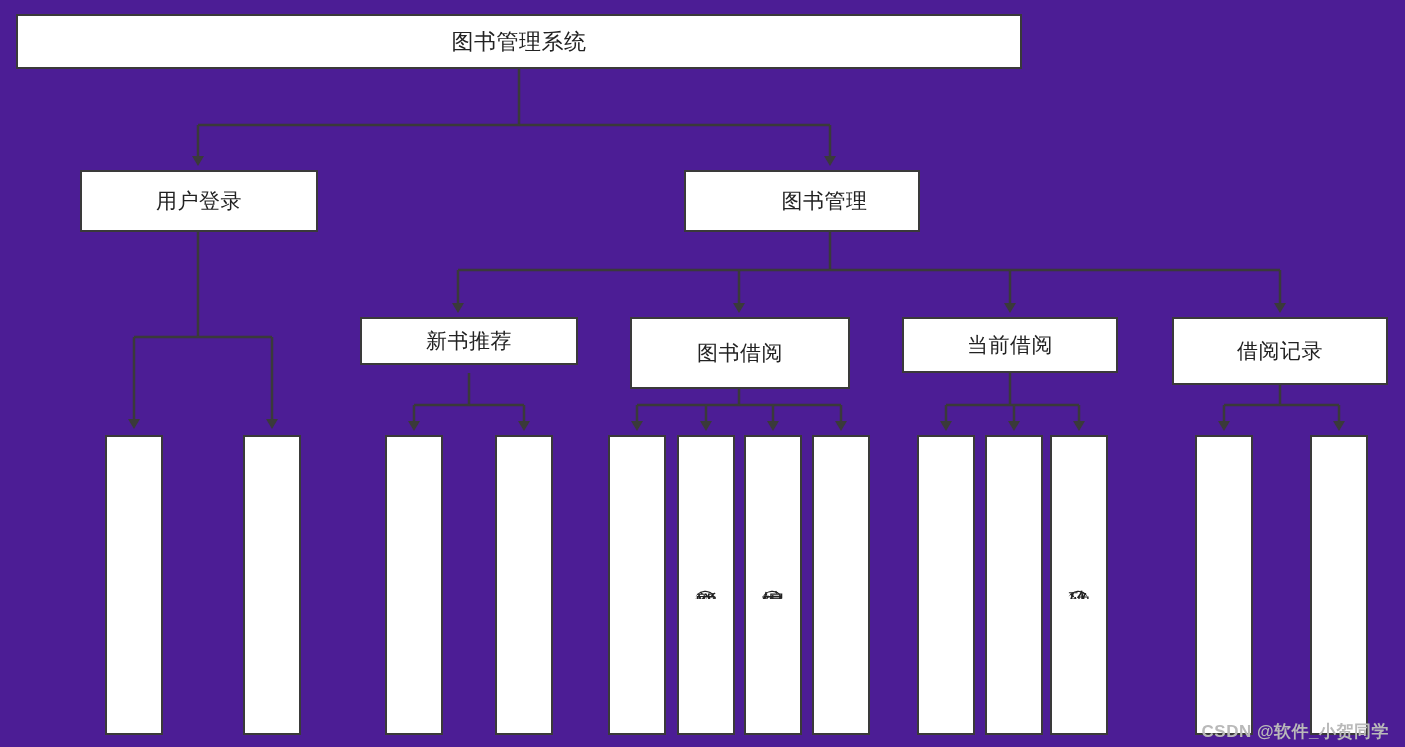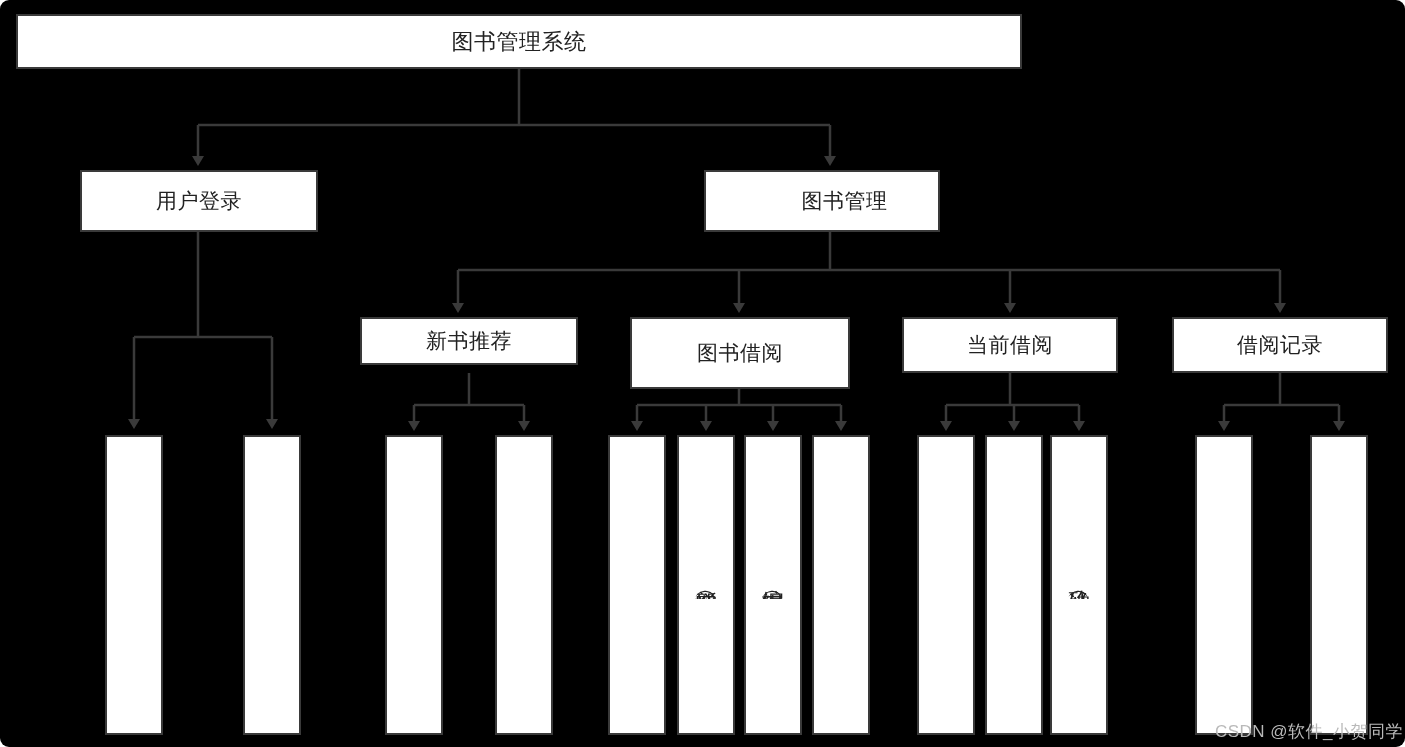--- a/index.html
+++ b/index.html
@@ -1,31 +1,31 @@
 <!DOCTYPE html>
 <html><head>
 <meta charset="utf-8">
 <style>
   html,body{margin:0;padding:0;background:#ffffff;}
   body{width:1405px;height:747px;overflow:hidden;
        font-family:"Liberation Sans","DejaVu Sans",sans-serif;}
-  #diagram-root{position:relative;width:1405px;height:747px;background:#000000;border-radius:9px;}
+  #diagram-root{position:relative;width:1405px;height:747px;background:#4c1d95;}
   svg.layer{position:absolute;left:0;top:0;width:1405px;height:747px;}
   .node{position:absolute;box-sizing:border-box;border:2px solid #3a3a3a;
         background:#ffffff;display:flex;align-items:center;justify-content:center;
         color:#222;}
   .node .label{display:block;text-align:center;line-height:1.18;}
   .node.horizontal .label{font-size:21px;letter-spacing:.5px;}
   .node.vertical{align-items:center;justify-content:center;padding:8px 2px;}
   .node.vertical .label{writing-mode:vertical-rl;text-orientation:upright;
         font-size:22px;letter-spacing:3px;line-height:1.0;
         max-height:100%;overflow:hidden;}
   #title-node .label{font-size:22px;}
-  #watermark{position:absolute;right:2px;bottom:4px;color:#b9b9b9;
-        font-size:17px;letter-spacing:.5px;white-space:nowrap;}
+  #watermark{position:absolute;right:16px;bottom:4px;color:#b9b9b9;
+        font-size:17px;letter-spacing:.5px;white-space:nowrap;font-weight:bold;}
 </style>
 </head>
 <body>
 
 <div id="diagram-root">
 
   <svg class="layer" viewBox="0 0 1405 747" preserveAspectRatio="none" aria-hidden="true">
     <defs>
       <marker id="arrow" markerWidth="10" markerHeight="12" refX="1" refY="6" orient="auto" markerUnits="userSpaceOnUse">
         <path d="M0,0 L10,6 L0,12 z" fill="#3a3a3a"></path>
@@ -75,34 +75,34 @@
     </g>
   </svg>
 
   <div class="node horizontal" id="title-node" style="left:16px;top:14px;width:1006px;height:55px;">
     <span class="label">图书管理系统</span>
   </div>
 
   <div class="node horizontal" style="left:80px;top:170px;width:238px;height:62px;">
     <span class="label">用户登录</span>
   </div>
-  <div class="node horizontal" style="left:704px;top:170px;width:236px;height:62px;padding-left:45px;">
+  <div class="node horizontal" style="left:684px;top:170px;width:236px;height:62px;padding-left:45px;">
     <span class="label">图书管理</span>
   </div>
 
   <div class="node horizontal" style="left:360px;top:317px;width:218px;height:48px;">
     <span class="label">新书推荐</span>
   </div>
   <div class="node horizontal" style="left:630px;top:317px;width:220px;height:72px;">
     <span class="label">图书借阅</span>
   </div>
   <div class="node horizontal" style="left:902px;top:317px;width:216px;height:56px;">
     <span class="label">当前借阅</span>
   </div>
-  <div class="node horizontal" style="left:1172px;top:317px;width:216px;height:56px;">
+  <div class="node horizontal" style="left:1172px;top:317px;width:216px;height:68px;">
     <span class="label">借阅记录</span>
   </div>
 
   <div class="node vertical" style="left:105px;top:435px;width:58px;height:300px;">
     <span class="label">用户登录</span>
   </div>
   <div class="node vertical" style="left:243px;top:435px;width:58px;height:300px;">
     <span class="label">注销登录</span>
   </div>
 

